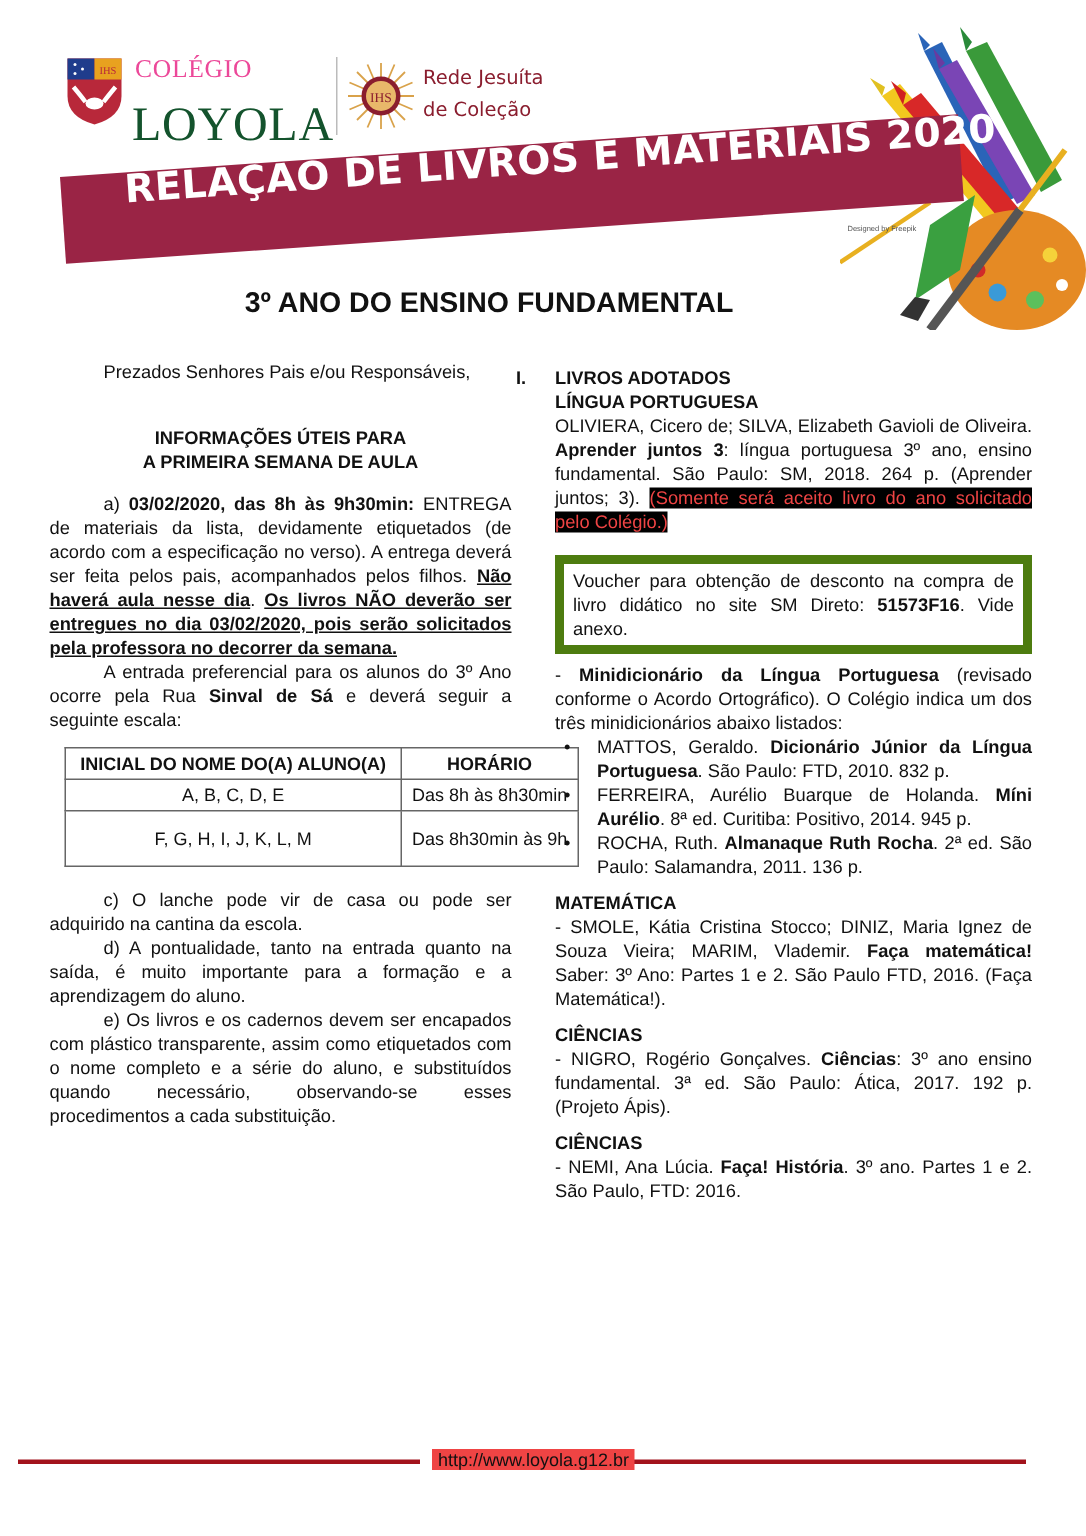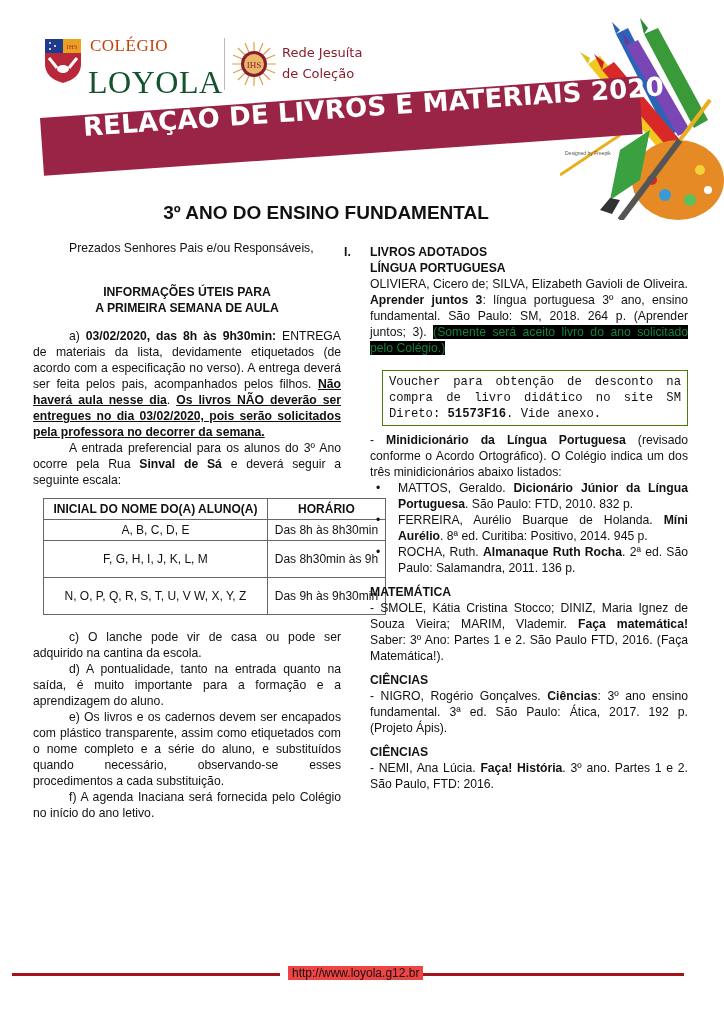--- a/index.html
+++ b/index.html
@@ -4,64 +4,64 @@
 <style>
   html, body { margin:0; padding:0; background:#fff; }
   body { width:724px; height:1024px; position:relative; overflow:hidden;
          font-family:"Liberation Sans", sans-serif; color:#111; }
   .abs { position:absolute; }
 
   
   #logo-loyola { left:44px; top:36px; width:175px; height:52px; }
   .shield { position:absolute; left:0; top:2px; width:38px; height:46px; }
   .loyola-text-top { position:absolute; left:46px; top:0; font-family:"Liberation Serif", serif;
-        font-size:17px; color:#c2410c; letter-spacing:0.5px; }
+        font-size:17px; color:#ec4899; letter-spacing:0.5px; }
   .loyola-text-main { position:absolute; left:44px; top:16px; font-family:"Liberation Serif", serif;
         font-size:32px; color:#14532d; letter-spacing:0.5px; line-height:36px;margin-top:12px; }
   #logo-divider { left:224px; top:38px; width:1px; height:52px; background:#bbb; }
   #logo-rede { left:232px; top:40px; width:180px; height:50px; }
   .sun { position:absolute; left:0; top:2px; width:44px; height:44px; }
   .rede-text { position:absolute; left:50px; top:2px; font-family:"DejaVu Sans", sans-serif;
         font-size:13px; line-height:21px; color:#8a1d2e; }
 
   
   #banner { left:40px; top:118px; width:600px; height:58px; background:#9a2445;
             transform:rotate(-4deg); transform-origin:left top; }
   #banner-text { left:82px; top:112px; font-family:"DejaVu Sans", sans-serif; font-weight:bold;
         font-size:26px; color:#fff; transform:rotate(-4deg); transform-origin:left top;
         white-space:nowrap; letter-spacing:0.2px; }
   #designed-by { left:565px; top:150px; font-size:5px; color:#555; }
 
   
   #art { left:560px; top:0; width:164px; height:220px; }
 
   
-  #grade-title { left:0; width:652px; top:202px; text-align:center; font-weight:bold;
+  #grade-title { left:0; width:652px; top:192px; text-align:center; font-weight:bold;
         font-size:19px; }
 
   .col { font-size:12.2px; line-height:16px; text-align:justify; }
   #left-col { left:33px; top:240px; width:308px; }
   #right-col { left:370px; top:244px; width:318px; }
 
   p { margin:0; }
   .indent { text-indent:36px; }
   .center { text-align:center; }
   .b { font-weight:bold; }
   .u { text-decoration:underline; }
   .gap { height:16px; }
   .sgap { height:6px; }
 
   table.sched { border-collapse:collapse; margin:10px 0 14px 10px; width:343px; font-size:12px; }
   table.sched td, table.sched th { border:1px solid #666; text-align:center; padding:2px 4px; line-height:16px; }
   table.sched th { font-weight:bold; vertical-align:top; }
   table.sched td.tall { height:32px; }
 
   .roman { position:absolute; left:-26px; font-weight:bold; }
-  .highlight { background:#000; color:#15803d; }
-  .voucher { border:1px solid #4d7c0f; padding:3px 6px; margin:8px 0 6px 12px;font-family:Liberation Mono, monospace; }
+  .highlight { background:#000; color:#ef4444; }
+  .voucher { border:6px solid #4d7c0f; padding:3px 6px; margin:8px 0 6px 0; }
   ul.dict { margin:0; padding:0; list-style:none; }
   ul.dict li { position:relative; padding-left:28px; }
   ul.dict li .bullet { position:absolute; left:6px; top:0; }
   .heading { font-weight:bold; margin-top:8px; }
 
   
   #footer-line-left { left:12px; top:973px; width:268px; height:3px; background:#a2131c; }
   #footer-line-right { left:298px; top:973px; width:386px; height:3px; background:#a2131c; }
   #footer-url { left:288px; top:966px; font-size:12px; background:#ef4444; padding:0 4px; }
 </style>
@@ -161,31 +161,26 @@
       <th>HORÁRIO</th>
     </tr>
     <tr>
       <td>A, B, C, D, E</td>
       <td>Das 8h às 8h30min</td>
     </tr>
     <tr>
       <td class="tall">F, G, H, I, J, K, L, M</td>
       <td>Das 8h30min às 9h</td>
     </tr>
-    <tr>
-      <td class="tall">N, O, P, Q, R, S, T, U, V W, X, Y, Z</td>
-      <td>Das 9h às 9h30min</td>
-    </tr>
   </tbody>
     </table>
 
   <p class="indent">c) O lanche pode vir de casa ou pode ser adquirido na cantina da escola.</p>
   <p class="indent">d) A pontualidade, tanto na entrada quanto na saída, é muito importante para a formação e a aprendizagem do aluno.</p>
   <p class="indent">e) Os livros e os cadernos devem ser encapados com plástico transparente, assim como etiquetados com o nome completo e a série do aluno, e substituídos quando necessário, observando-se esses procedimentos a cada substituição.</p>
-  <p class="indent">f) A agenda Inaciana será fornecida pelo Colégio no início do ano letivo.</p>
 </div>
 
 <div id="right-col" class="abs col">
   <span class="roman">I.</span>
   <p class="b">LIVROS ADOTADOS</p>
   <p class="b">LÍNGUA PORTUGUESA</p>
   <p><span>OLIVIERA, Cicero de; SILVA, Elizabeth Gavioli de Oliveira.  </span><span class="b">Aprender juntos 3</span><span>: língua portuguesa 3º ano, ensino fundamental. São Paulo: SM, 2018. 264 p. (Aprender juntos; 3).  </span><span class="highlight">(Somente será aceito livro do ano solicitado pelo Colégio.)</span></p>
   <div class="sgap"></div>
   <div class="voucher">
     <span>Voucher para obtenção de desconto na compra de livro didático no site SM Direto: </span><span class="b">51573F16</span><span>. Vide anexo.</span>

